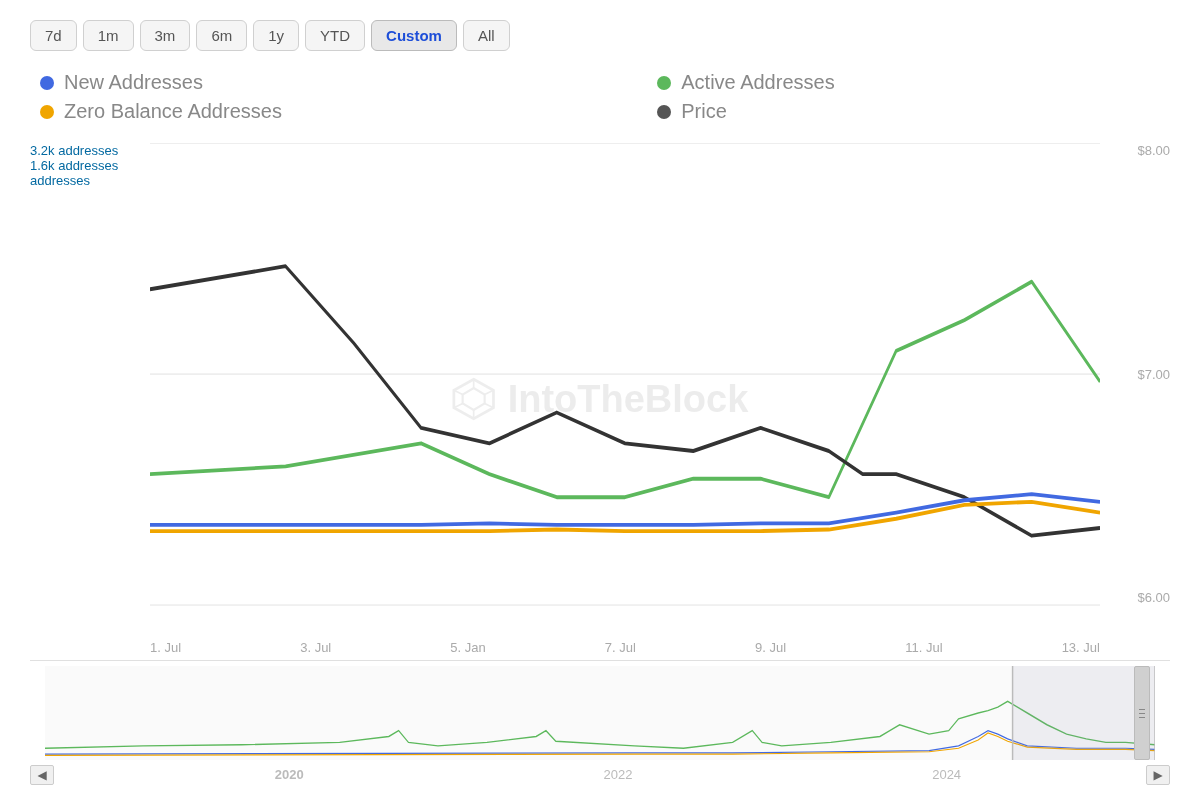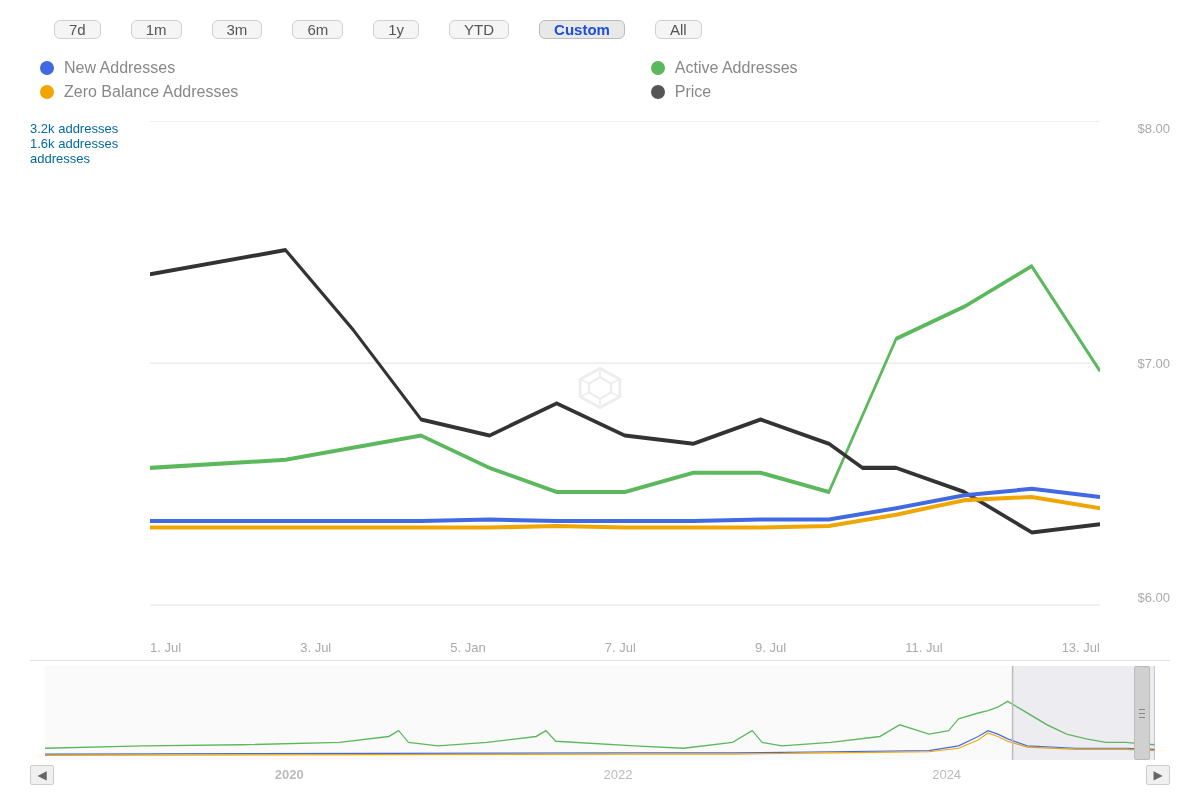--- a/index.html
+++ b/index.html
@@ -22,29 +22,28 @@
 
     
     .time-filters {
       display: flex;
       gap: 6px;
       margin-bottom: 20px;
       align-items: center;
     }
 
     .time-btn {
-      padding: 0 14px;
+      padding: 6px 14px;
       border: 1px solid #d0d0d0;
       border-radius: 6px;
       background: #f5f5f5;
       color: #555;
       font-size: 15px;
       cursor: pointer;
       font-weight: 500;
-      margin-left: 24px;
     }
 
     .time-btn.active {
       background: #e8e8e8;
       border-color: #bbb;
       font-weight: 600;
       color: #1d4ed8;
     }
 
     
@@ -53,21 +52,21 @@
       grid-template-columns: auto auto;
       gap: 6px 40px;
       margin-bottom: 20px;
       padding-left: 10px;
     }
 
     .legend-item {
       display: flex;
       align-items: center;
       gap: 10px;
-      font-size: 16px;
+      font-size: 20px;
       color: #888;
       font-weight: 500;
     }
 
     .legend-dot {
       width: 14px;
       height: 14px;
       border-radius: 50%;
       flex-shrink: 0;
     }
@@ -316,20 +315,21 @@
         <svg class="watermark-icon" viewBox="0 0 40 40">
           <polygon points="20,2 38,12 38,28 20,38 2,28 2,12" fill="none" stroke="#ccc" stroke-width="2.5"></polygon>
           <polygon points="20,10 30,16 30,24 20,30 10,24 10,16" fill="none" stroke="#ccc" stroke-width="2"></polygon>
           <line x1="20" y1="2" x2="20" y2="10" stroke="#ccc" stroke-width="1.5"></line>
           <line x1="20" y1="30" x2="20" y2="38" stroke="#ccc" stroke-width="1.5"></line>
           <line x1="2" y1="12" x2="10" y2="16" stroke="#ccc" stroke-width="1.5"></line>
           <line x1="30" y1="24" x2="38" y2="28" stroke="#ccc" stroke-width="1.5"></line>
           <line x1="38" y1="12" x2="30" y2="16" stroke="#ccc" stroke-width="1.5"></line>
           <line x1="10" y1="24" x2="2" y2="28" stroke="#ccc" stroke-width="1.5"></line>
         </svg>
+        <span>IntoTheBlock</span>
       </div>
 
       <div class="chart-svg-container">
         <svg viewBox="0 0 960 300" preserveAspectRatio="none">
 
           <line x1="0" y1="0" x2="960" y2="0" stroke="#eeeeee" stroke-width="1"></line>
           <line x1="0" y1="150" x2="960" y2="150" stroke="#eeeeee" stroke-width="1"></line>
           <line x1="0" y1="300" x2="960" y2="300" stroke="#eeeeee" stroke-width="1"></line>
 
           <polyline points="0,215 137,210 274,195 343,215 411,230 480,230 549,218 617,218 686,230 754,135 823,115 891,90 960,155" fill="none" stroke="#5cb85c" stroke-width="2.5" stroke-linejoin="round"></polyline>

